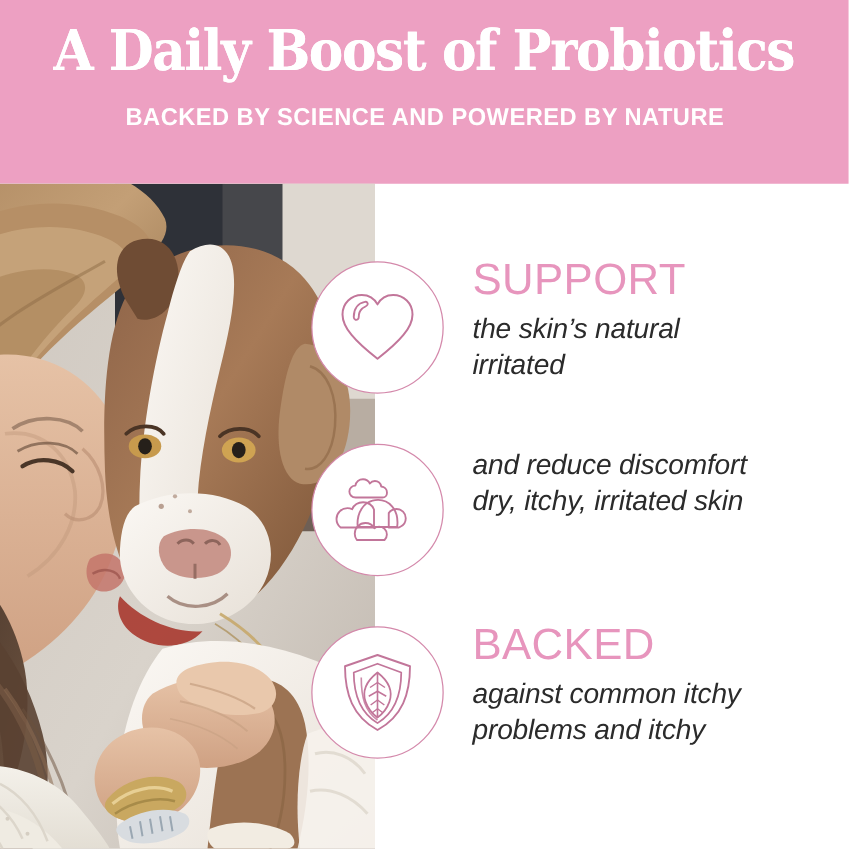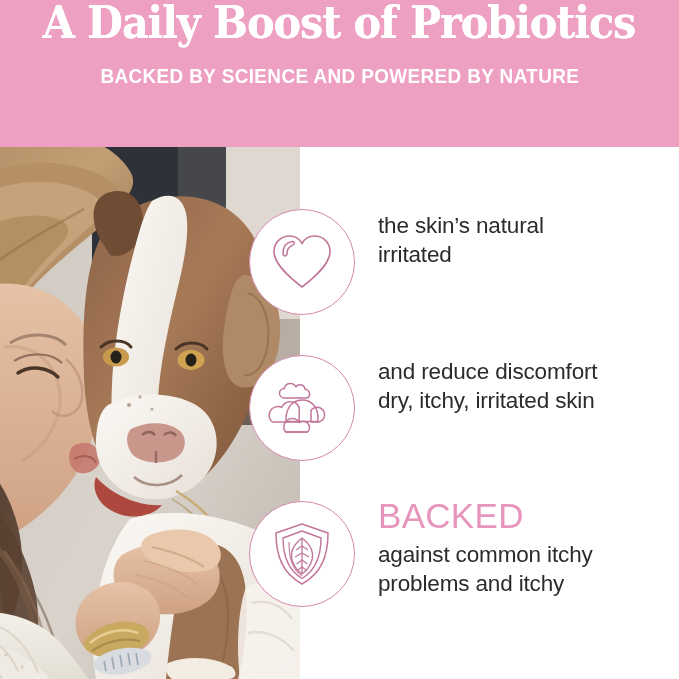--- a/index.html
+++ b/index.html
@@ -13,20 +13,21 @@
   
   #header-banner{
     position:absolute;
     left:0; top:0;
     width:679px; height:147px;
     background:#eda0c2;
     display:flex;
     flex-direction:column;
     align-items:center;
     justify-content:flex-start;
+    padding-top:18px;
   }
   #banner-title{
     font-family:"DejaVu Serif", serif;
     font-weight:bold;
     font-size:45px;
     line-height:1.0;
     color:#ffffff;
     letter-spacing:-1.2px;
     transform:scaleX(0.92);
     white-space:nowrap;
@@ -97,20 +98,21 @@
   }
   .feature-body{
     margin-top:6px;
     font-family:"Liberation Sans", sans-serif;
     font-size:22.5px;
     font-weight:normal;
     color:#2b2b2b;
     line-height:1.30;
     letter-spacing:-0.15px;
     white-space:nowrap;
+    font-style:italic;
   }
 </style>
 </head>
 <body>
 
 <div id="header-banner">
   <div id="banner-title">A Daily Boost of Probiotics</div>
   <div id="banner-subtitle">BACKED BY SCIENCE AND POWERED BY NATURE</div>
 </div>
 
@@ -260,20 +262,21 @@
 <div id="feature-list">
 
   <div class="feature-row support">
     <div class="icon-badge">
       <svg width="64" height="60" viewBox="0 0 64 60">
         <path d="M32,55 C14,41 4,30 4,19.5 C4,10.5 11,4 19.5,4 C25,4 29.5,7 32,11.5 C34.5,7 39,4 44.5,4 C53,4 60,10.5 60,19.5 C60,30 50,41 32,55 Z" fill="none" stroke="#c2769a" stroke-width="1.6" stroke-linejoin="round"></path>
         <path d="M13,21.5 C13,15 16.5,10.5 22,9.5 C23.6,9.2 24.6,10.4 24,11.8 C23.4,13.2 21.2,13.6 19.6,15 C17.6,16.8 17,19 17,21.5 C17,23.2 15.8,24.2 14.4,23.8 C13.5,23.5 13,22.6 13,21.5 Z" fill="none" stroke="#c2769a" stroke-width="1.5" stroke-linejoin="round"></path>
       </svg>
     </div>
     <div class="feature-text">
+      <div class="feature-heading">SUPPORT</div>
       <div class="feature-body">
         <div>the skin’s natural</div>
         <div>irritated</div>
       </div>
     </div>
   </div>
 
   <div class="feature-row calm">
     <div class="icon-badge">
       <svg width="68" height="56" viewBox="0 0 68 56">

